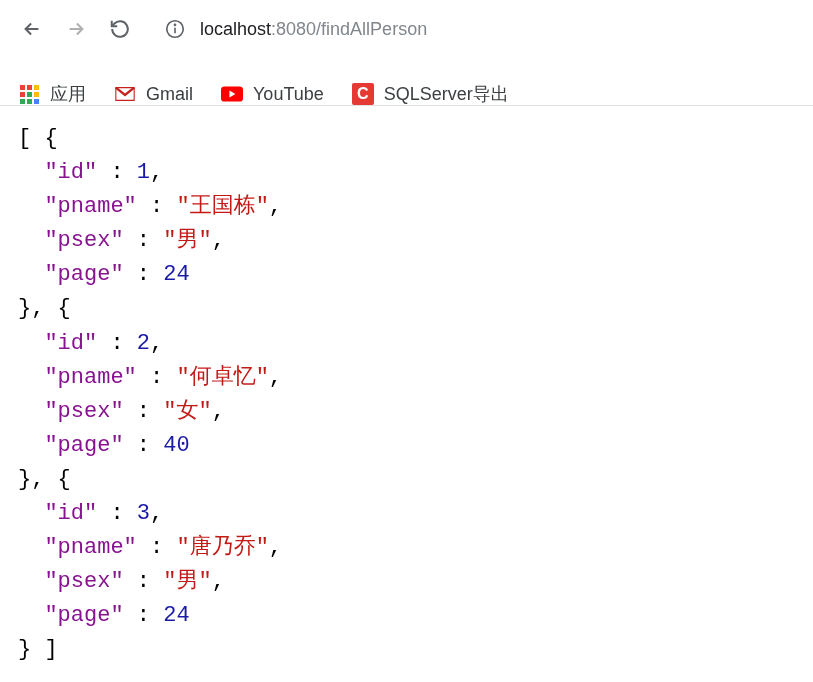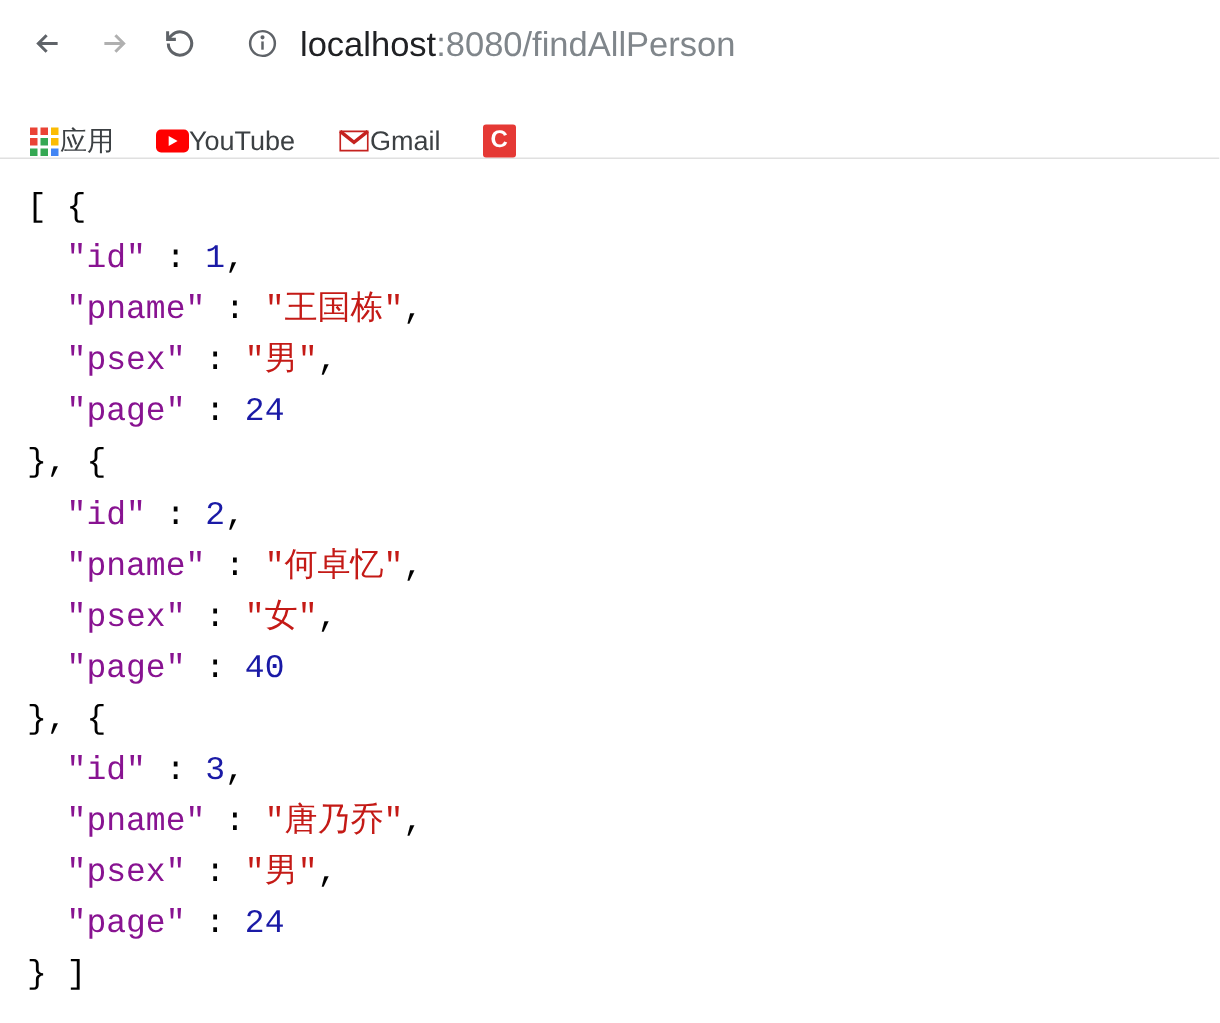--- a/index.html
+++ b/index.html
@@ -50,42 +50,42 @@
       padding: 0 8px;
     }
     .info-icon {
       width: 22px;
       height: 22px;
       color: #5f6368;
       margin-right: 14px;
       flex-shrink: 0;
     }
     .url-text {
-      font-size: 23px;
+      font-size: 18px;
       color: #202124;
       white-space: nowrap;
     }
     .url-host {
       color: #202124;
     }
     .url-port-path {
       color: #80868b;
     }
     .bookmarks-bar {
       display: flex;
       align-items: center;
       padding: 6px 12px;
       height: 48px;
       border-bottom: 1px solid #e0e0e0;
       gap: 16px;
     }
     .bookmark-item {
       display: flex;
       align-items: center;
-      gap: 0;
+      gap: 10px;
       font-size: 18px;
       color: #3c4043;
       cursor: pointer;
       padding: 4px 6px;
       border-radius: 4px;
       white-space: nowrap;
       margin-top: 25px;
     }
     .bookmark-icon {
       width: 22px;
@@ -190,41 +190,42 @@
           <span></span>
           <span></span>
           <span></span>
           <span></span>
           <span></span>
         </div>
     </div>
     <span>应用</span>
   </div>
   <div class="bookmark-item">
+    <div class="bookmark-icon gmail-icon">
+      <svg viewBox="0 0 24 18">
+          <path d="M2 2h20v14H2z" fill="#fff" stroke="#c5221f" stroke-width="1.2"></path>
+          <path d="M2 2l10 8L22 2" fill="none" stroke="#c5221f" stroke-width="2.5"></path>
+        </svg>
+    </div>
+    <span>Gmail</span>
+  </div>
+  <div class="bookmark-item">
     <div class="bookmark-icon youtube-icon">
       <svg viewBox="0 0 26 18">
           <rect x="0" y="0" width="26" height="18" rx="4" fill="#ff0000"></rect>
           <path d="M10 5l7 4-7 4z" fill="#fff"></path>
         </svg>
     </div>
     <span>YouTube</span>
   </div>
   <div class="bookmark-item">
-    <div class="bookmark-icon gmail-icon">
-      <svg viewBox="0 0 24 18">
-          <path d="M2 2h20v14H2z" fill="#fff" stroke="#c5221f" stroke-width="1.2"></path>
-          <path d="M2 2l10 8L22 2" fill="none" stroke="#c5221f" stroke-width="2.5"></path>
-        </svg>
-    </div>
-    <span>Gmail</span>
-  </div>
-  <div class="bookmark-item">
     <div class="bookmark-icon">
       <div class="c-icon">C</div>
     </div>
+    <span>SQLServer导出</span>
   </div>
 </div>
 
 <div class="content" id="json-content"><span class="tok-punc">[ {</span>
   <span class="tok-key">"id"</span> <span class="tok-punc">:</span> <span class="tok-num">1</span><span class="tok-punc">,</span>
   <span class="tok-key">"pname"</span> <span class="tok-punc">:</span> <span class="tok-str">"王国栋"</span><span class="tok-punc">,</span>
   <span class="tok-key">"psex"</span> <span class="tok-punc">:</span> <span class="tok-str">"男"</span><span class="tok-punc">,</span>
   <span class="tok-key">"page"</span> <span class="tok-punc">:</span> <span class="tok-num">24</span>
 <span class="tok-punc">}, {</span>
   <span class="tok-key">"id"</span> <span class="tok-punc">:</span> <span class="tok-num">2</span><span class="tok-punc">,</span>

